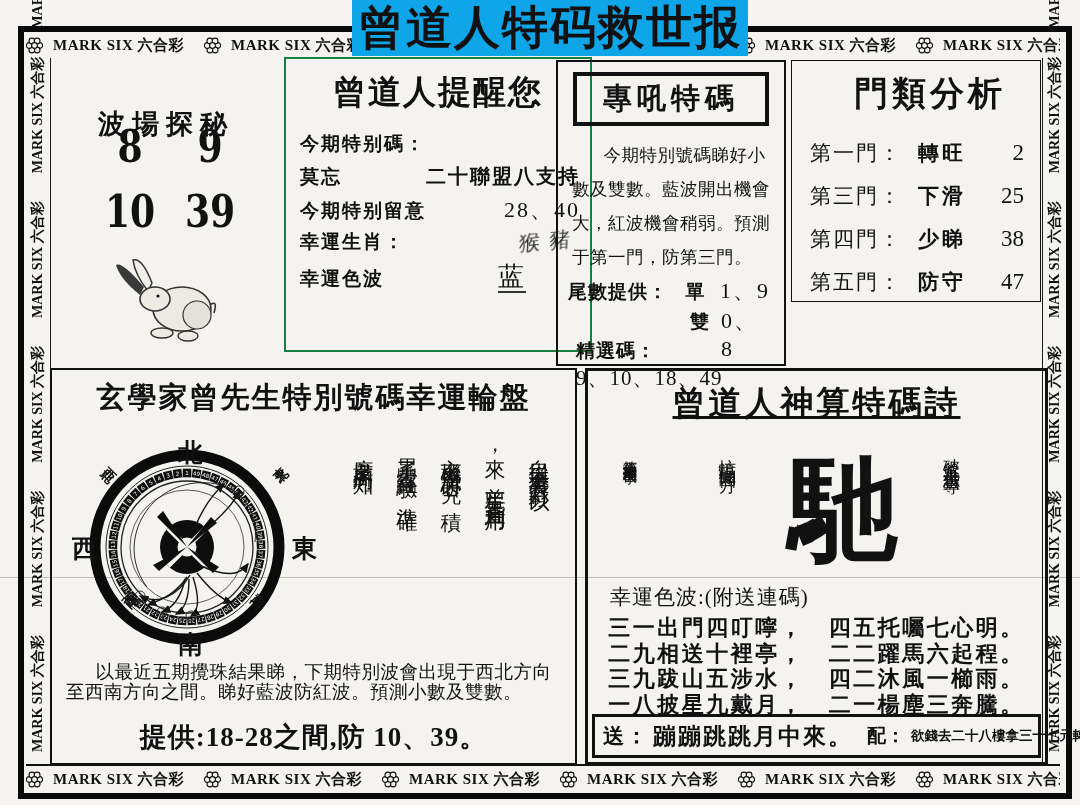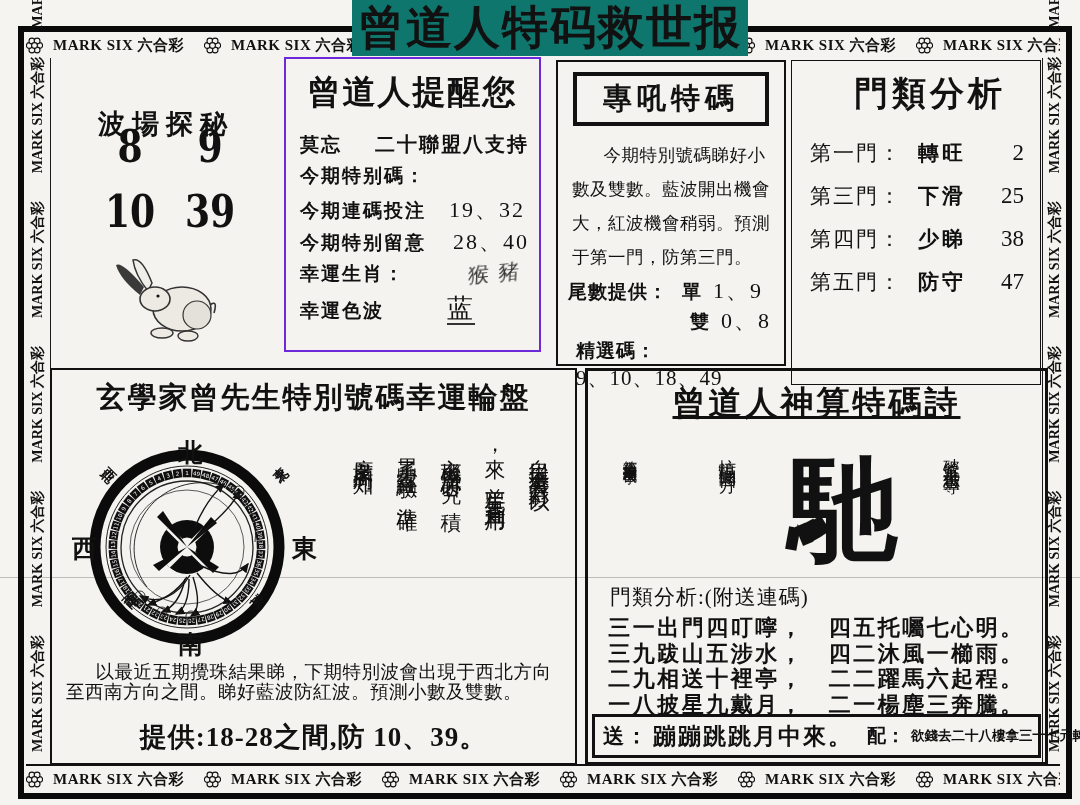--- a/index.html
+++ b/index.html
@@ -14,64 +14,64 @@
   .band svg{flex:0 0 auto;}
   #band-top{left:26px;top:33px;width:1034px;height:24px;}
   #band-bottom{left:26px;top:764px;width:1034px;height:25px;border-top:2.5px solid #111;padding-top:1px;}
   .vband{position:absolute;width:24px;height:704px;overflow:visible;}
   #vband-left{left:26px;top:58px;border-right:1.2px solid #1a1a1a;}
   #vband-right{left:1042px;top:58px;border-left:1.2px solid #1a1a1a;}
   .vband-inner{position:absolute;left:0;top:0;width:704px;height:24px;display:flex;align-items:center;gap:10px;
                transform:rotate(-90deg) translateX(-704px);transform-origin:0 0;white-space:nowrap;}
   .vband-inner .bt{font:bold 14px "Liberation Serif",serif;padding-right:8px;}
 
-  #title-plate{position:absolute;left:352px;top:0;width:396px;height:56px;background:#0f766e;z-index:6;
+  #title-plate{position:absolute;left:352px;top:0;width:396px;height:56px;background:#0ea5e9;z-index:6;
                display:flex;align-items:center;justify-content:center;}
   #main-title{font-size:46px;font-weight:900;letter-spacing:2px;font-family:"Liberation Serif",serif;}
 
   
   .nbox{position:absolute;box-sizing:border-box;}
   .brush{font-weight:bold;}
 
   
   #box-bochang{left:50px;top:62px;width:232px;height:300px;}
   .bc-title{position:absolute;left:0;top:12px;width:100%;text-align:center;font-size:27px;font-weight:bold;letter-spacing:7px;margin-top:32px;}
   .bc-grid{position:absolute;left:40px;top:52px;width:160px;height:130px;display:grid;grid-template-columns:1fr 1fr;grid-template-rows:1fr 1fr;}
   .bc-num{display:flex;align-items:center;justify-content:center;font-family:"DejaVu Serif",serif;font-weight:bold;font-size:44px;transform:scaleX(.82);}
 
   
-  #box-remind{left:284px;top:57px;width:257px;height:295px;border:2px solid #6d28d9;}
+  #box-remind{left:284px;top:57px;width:308px;height:295px;border:2px solid #15803d;}
   .rm-title{text-align:center;margin-top:11px;font-size:33px;font-weight:900;letter-spacing:2px;}
   .rm-rows{position:absolute;left:14px;right:6px;top:72px;}
   .rm-row{display:flex;align-items:baseline;height:32px;}
   .rm-label{font-size:19px;font-weight:bold;letter-spacing:2px;}
   .rm-val{font-size:21px;letter-spacing:2px;}
   .rm-val.v2{margin-left:auto;font-weight:bold;font-size:20px;padding-right:4px;}
   .rm-val.v3{margin-left:45px;font-size:22px;}
   .rm-val.v4{margin-left:auto;padding-right:8px;font-size:22px;}
   .rm-val.v5{margin-left:auto;padding-right:4px;font-size:22px;}
   .rm-val.hand{margin-left:auto;padding-right:12px;font-size:21px;transform:rotate(-5deg) skewX(-8deg);filter:blur(.5px);opacity:.85;}
   .rm-val.blue{margin-left:auto;padding-right:58px;font-size:26px;border-bottom:0;}
   .rm-val.blue b{border-bottom:2px solid #333;font-weight:normal;}
 
   
   #box-zhuan{left:556px;top:60px;width:230px;height:306px;border:2px solid #111;}
   .zh-titlebox{width:188px;margin:10px auto 0;border:4px solid #111;text-align:center;font-size:29px;font-weight:900;letter-spacing:5px;padding:3px 0;}
   .zh-para{margin:12px 12px 0 14px;font-size:17.5px;line-height:34px;text-indent:1.8em;letter-spacing:.5px;}
-  .zh-tail{display:flex;align-items:baseline;margin:2px 4px 0 10px;height:28px;}
+  .zh-tail{display:flex;align-items:baseline;margin:2px 14px 0 10px;height:28px;justify-content:space-between;}
   .zh-tail .lab{font-size:19px;font-weight:bold;letter-spacing:1px;}
   .zh-tail .k{font-size:19px;font-weight:bold;margin-left:14px;}
   .zh-tail .v{font-size:22px;margin-left:12px;letter-spacing:2px;}
   .zh-tail.second{margin-left:118px;}
   .zh-sel{display:flex;align-items:baseline;margin:4px 0 0 10px;flex-direction:column;}
   .zh-sel .lab{font-size:19px;font-weight:bold;letter-spacing:1px;}
   .zh-sel .v{font-size:21px;margin-left:8px;letter-spacing:1px;}
 
   
-  #box-menlei{left:791px;top:60px;width:250px;height:325px;border:1.5px solid #111;padding-left:28px;}
+  #box-menlei{left:791px;top:60px;width:250px;height:242px;border:1.5px solid #111;padding-left:28px;}
   .ml-title{text-align:center;margin-top:10px;font-size:34px;font-weight:900;letter-spacing:4px;}
   .ml-rows{position:absolute;left:18px;right:16px;top:78px;}
   .ml-row{display:flex;align-items:baseline;height:43px;}
   .ml-label{width:108px;font-size:21px;font-weight:normal;letter-spacing:2px;}
   .ml-name{width:72px;font-size:21px;font-weight:bold;letter-spacing:3px;}
   .ml-val{margin-left:auto;font-size:23px;font-family:"Liberation Serif",serif;}
 
   
   #box-wheel{left:50px;top:368px;width:527px;height:397px;border:2px solid #111;}
   .wh-title{text-align:center;margin-top:8px;font-size:29px;font-weight:900;letter-spacing:2px;}
@@ -387,29 +387,25 @@
       <ellipse cx="52" cy="78" rx="11" ry="5" fill="#eceae3" stroke="#333" stroke-width="1.4"></ellipse>
       <ellipse cx="78" cy="81" rx="10" ry="5" fill="#eceae3" stroke="#333" stroke-width="1.4"></ellipse>
       <path d="M100,50 q8,-6 4,8" fill="none" stroke="#333" stroke-width="1.6"></path>
     </svg>
   </div>
 
   <div class="nbox" id="box-remind">
     <div class="rm-title">曾道人提醒您</div>
     <div class="rm-rows">
       <div class="rm-row">
+        <span class="rm-label brush">今期特别碼：</span>
+      </div>
+      <div class="rm-row">
         <span class="rm-label brush">莫忘</span>
         <span class="rm-val v2">二十聯盟八支持</span>
-      </div>
-      <div class="rm-row">
-        <span class="rm-label brush">今期特别碼：</span>
-      </div>
-      <div class="rm-row">
-        <span class="rm-label brush">今期連碼投注</span>
-        <span class="rm-val v4">19、32</span>
       </div>
       <div class="rm-row">
         <span class="rm-label brush">今期特别留意</span>
         <span class="rm-val v5">28、40</span>
       </div>
       <div class="rm-row">
         <span class="rm-label brush">幸運生肖：</span>
         <span class="rm-val hand">猴 豬</span>
       </div>
       <div class="rm-row">
@@ -726,25 +722,25 @@
   </div>
 
   <div class="nbox" id="box-poem">
     <div class="pm-title">曾道人神算特碼詩</div>
     <div class="pm-mid">
       <div class="pm-issue">第壹佰叁拾肆期玄機字</div>
       <div class="pm-mang">忙忙碌碌闖四方</div>
       <div class="pm-big">馳</div>
       <div class="pm-pofu">破釜沉舟志猶專</div>
     </div>
-    <div class="pm-sub">門類分析:(附送連碼)</div>
+    <div class="pm-sub">幸運色波:(附送連碼)</div>
     <div class="pm-lines">
       <div class="pm-line">三一出門四叮嚀，　四五托囑七心明。</div>
+      <div class="pm-line">二九相送十裡亭，　二二躍馬六起程。</div>
       <div class="pm-line">三九跋山五涉水，　四二沐風一櫛雨。</div>
-      <div class="pm-line">二九相送十裡亭，　二二躍馬六起程。</div>
       <div class="pm-line">一八披星九戴月，　二一楊塵三奔騰。</div>
     </div>
     <div class="pm-bottom">
       <span class="pb-song-label">送：</span>
       <span class="pb-song">蹦蹦跳跳月中來。</span>
       <span class="pb-pei-label">配：</span>
       <span class="pb-pei">欲錢去二十八樓拿三十七元轉三十八樓買特碼。</span>
     </div>
   </div>
 

